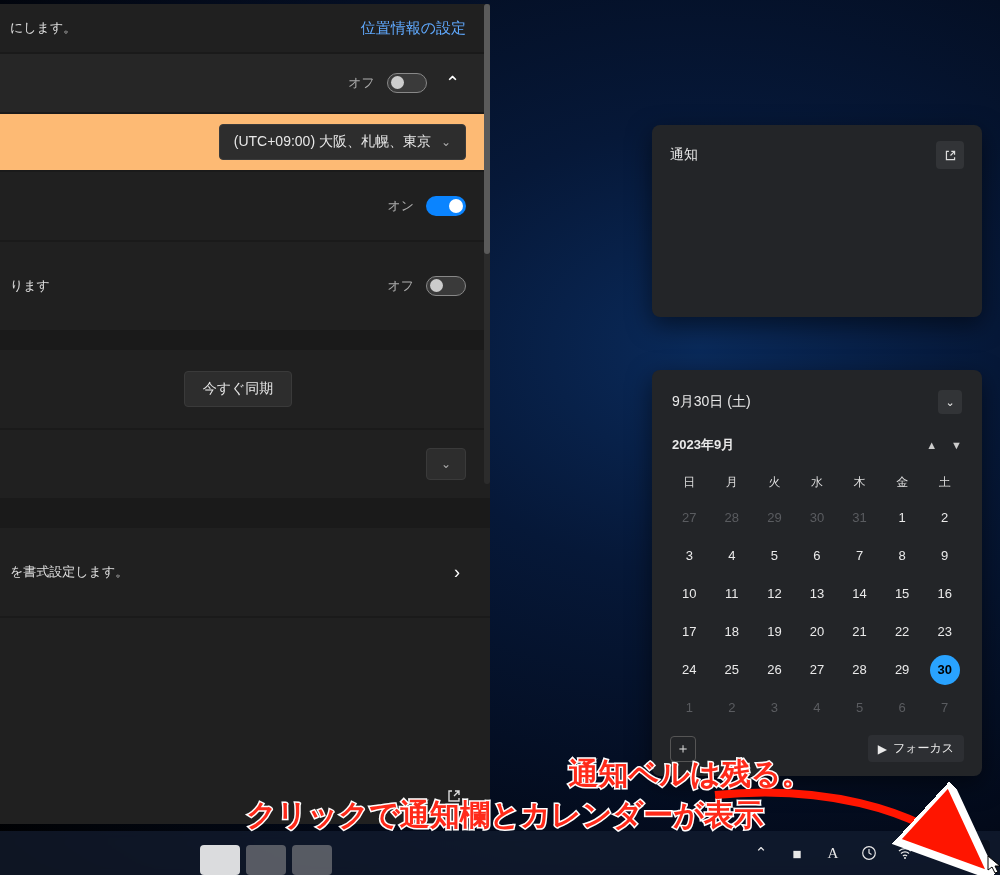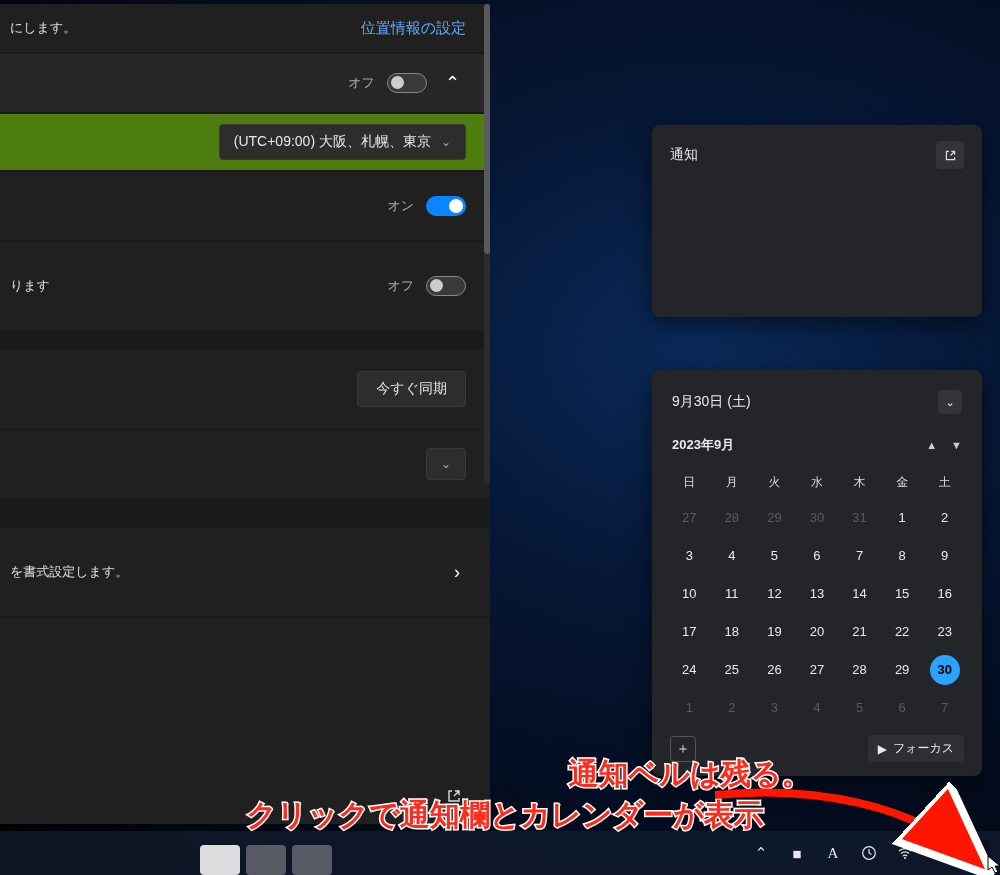--- a/index.html
+++ b/index.html
@@ -149,21 +149,21 @@
 
   <div class="row" style="background:#262626">
     <span></span>
     <div class="row-right">
       <span class="toggle-label">オフ</span>
       <div class="toggle off"></div>
       <span class="chev">⌃</span>
     </div>
   </div>
 
-  <div class="row" style="background:#4d7c0f; min-height:54px;padding-left:44px;">
+  <div class="row" style="background:#fdba74; min-height:54px;padding-left:44px;">
     <span></span>
     <div class="dropdown">
       <span>(UTC+09:00) 大阪、札幌、東京</span>
       <span class="dd-chev">⌄</span>
     </div>
   </div>
 
   <div class="row" style="min-height:70px;">
     <span></span>
     <div class="row-right">
@@ -175,21 +175,21 @@
   <div class="row" style="min-height:90px;">
     <span class="row-text">ります</span>
     <div class="row-right">
       <span class="toggle-label">オフ</span>
       <div class="toggle off"></div>
     </div>
   </div>
 
   <div style="height:18px; background:#1a1a1a;"></div>
 
-  <div class="row" style="min-height:80px;">
+  <div class="row" style="min-height:80px;justify-content:center;">
     <span></span>
     <div class="btn">
       <span>今すぐ同期</span>
     </div>
   </div>
 
   <div class="row" style="min-height:70px;">
     <span></span>
     <div class="dropdown">
       <span class="dd-chev">⌄</span>

